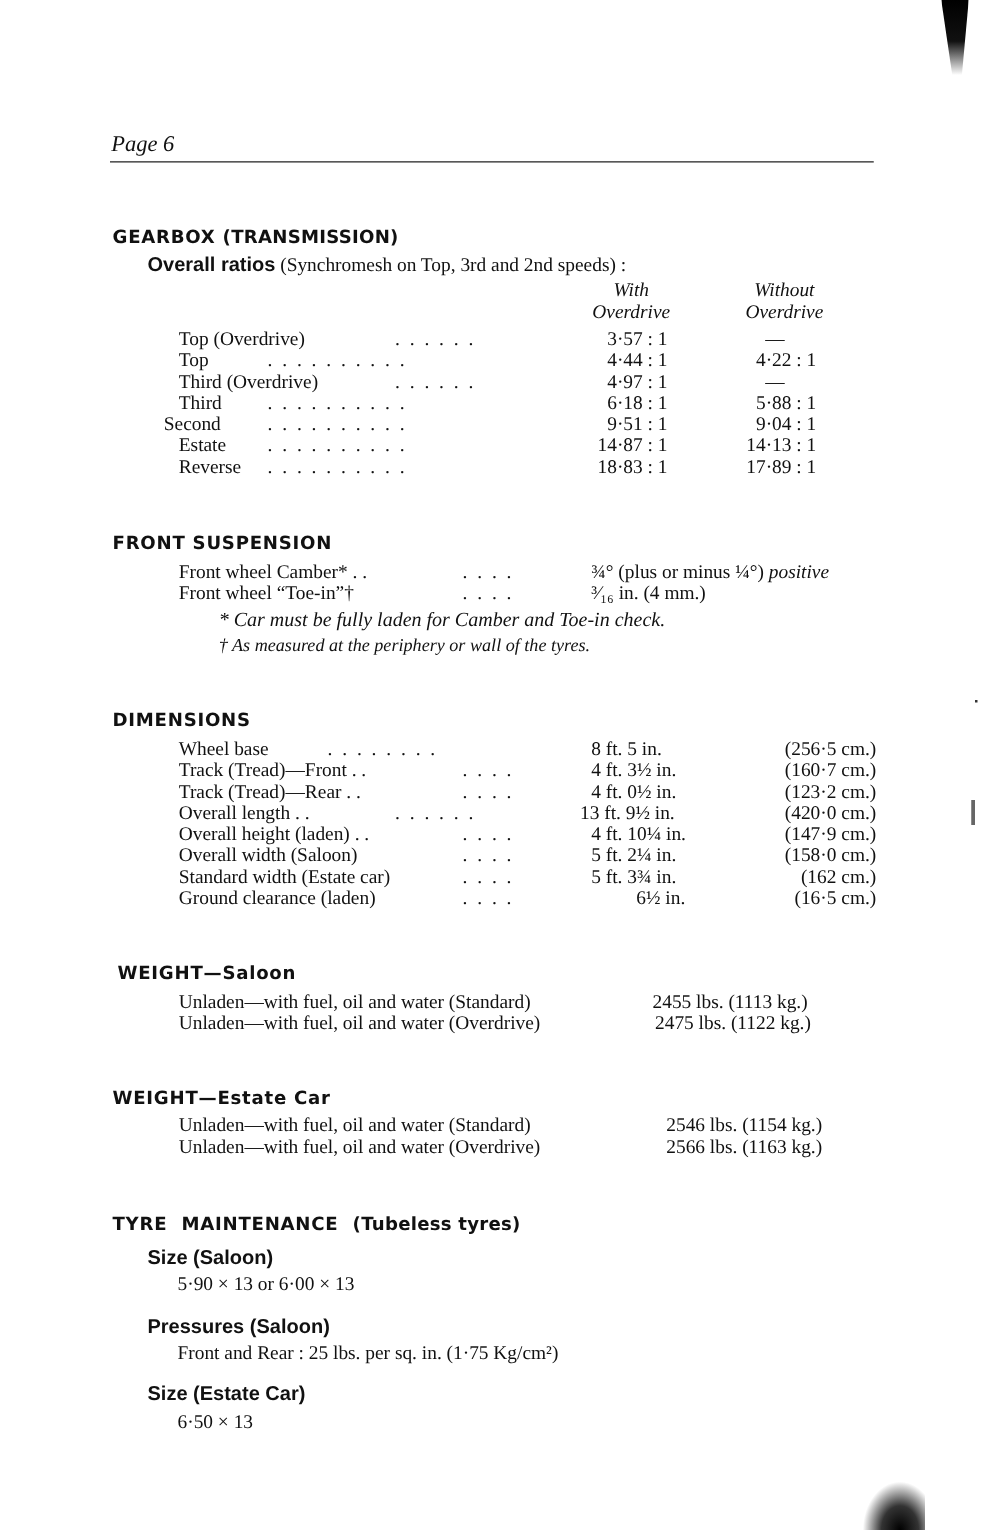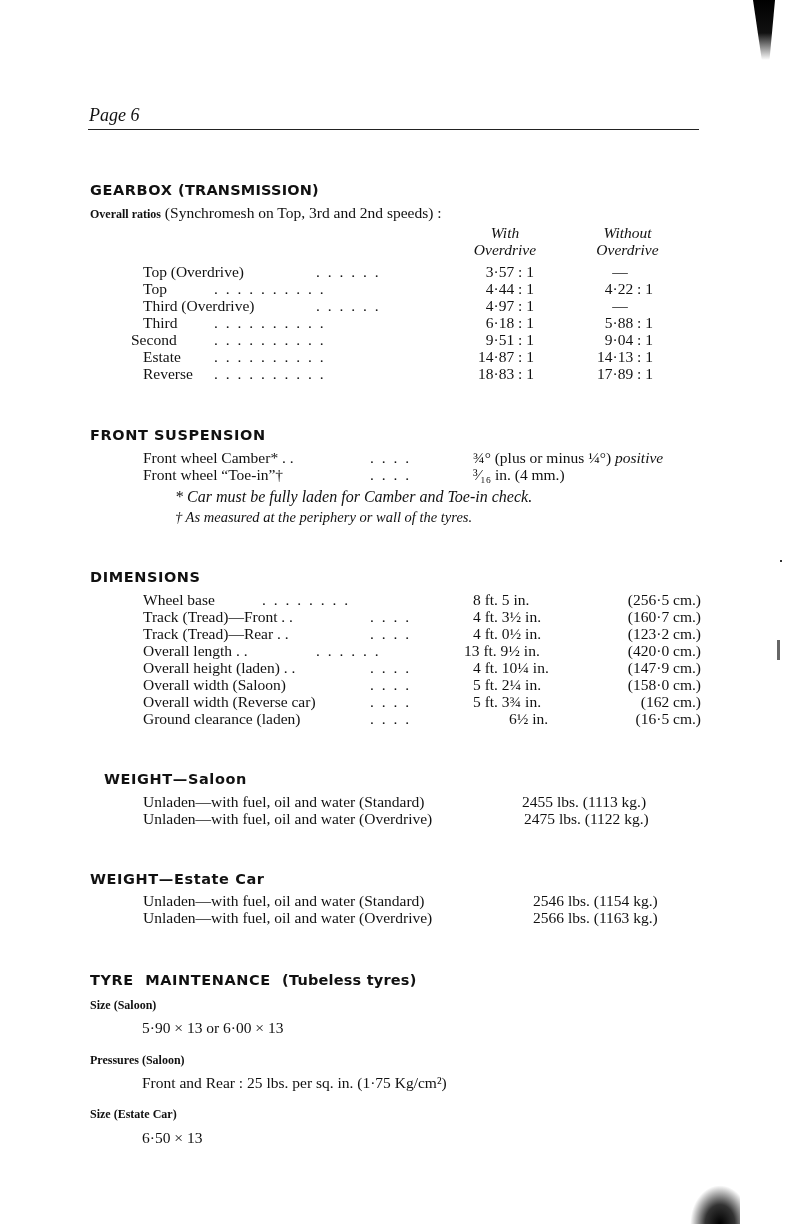--- a/index.html
+++ b/index.html
@@ -5,21 +5,21 @@
     html, body { margin: 0; padding: 0; }
     body {
       width: 800px; height: 1224px; background: #ffffff; position: relative; overflow: hidden;
       font-family: "Liberation Serif", "DejaVu Serif", serif; color: #111;
     }
     .abs { position: absolute; }
     .page-label { left: 89px; top: 105px; font-style: italic; font-size: 18px; }
     .rule { left: 88px; top: 129px; width: 611px; height: 0; border-top: 1.5px solid #222; }
     .h { font-family: "DejaVu Sans", "Liberation Sans", sans-serif; font-weight: bold; font-size: 14.5px; letter-spacing: 0.6px; }
     .h .sub { letter-spacing: 0.2px; }
-    .subh { font-family: Liberation Serif, serif; font-weight: bold; font-size: 12px; }
+    .subh { font-family: Liberation Sans, sans-serif; font-weight: bold; font-size: 16px; margin-left: 28px; }
     .t { font-size: 15.5px; line-height: 17px; white-space: nowrap; }
     .it { font-style: italic; }
     .dots { letter-spacing: 2px; }
     .row { position: absolute; left: 0; width: 640px; height: 17px; }
     .row > span { position: absolute; white-space: nowrap; font-size: 15.5px; }
     .r { text-align: right; }
     .c { text-align: center; }
     .smudge-top { left: 753px; top: 0; width: 22px; height: 60px;
       background: linear-gradient(to bottom, #000 0%, #111 55%, rgba(0,0,0,0) 100%);
       clip-path: polygon(0 0, 100% 0, 75% 100%, 40% 100%); }
@@ -151,34 +151,34 @@
     <span style="left:473px">4 ft. 10¼ in.</span>
     <span style="left:580px;width:121px" class="r">(147·9 cm.)</span>
   </div>
   <div class="row" style="top:85px">
     <span style="left:143px">Overall width (Saloon)</span>
     <span style="left:370px" class="dots">. .      . .</span>
     <span style="left:473px">5 ft. 2¼ in.</span>
     <span style="left:580px;width:121px" class="r">(158·0 cm.)</span>
   </div>
   <div class="row" style="top:102px">
-    <span style="left:143px">Overall width (Reverse car)</span>
+    <span style="left:143px">Standard width (Estate car)</span>
     <span style="left:370px" class="dots">. .      . .</span>
     <span style="left:473px">5 ft.  3¾ in.</span>
     <span style="left:580px;width:121px" class="r">(162 cm.)</span>
   </div>
   <div class="row" style="top:119px">
     <span style="left:143px">Ground clearance (laden)</span>
     <span style="left:370px" class="dots">. .      . .</span>
     <span style="left:509px">6½ in.</span>
     <span style="left:580px;width:121px" class="r">(16·5 cm.)</span>
   </div>
 </div>
 
-<div class="abs h" style="left:104px;top:771px">
+<div class="abs h" style="left:94px;top:771px">
   <span>WEIGHT—Saloon</span>
 </div>
 <div class="abs" style="left:0;top:793px;width:800px">
   <div class="row" style="top:0">
     <span style="left:143px">Unladen—with fuel, oil and water (Standard)</span>
     <span style="left:522px">2455 lbs. (1113 kg.)</span>
   </div>
   <div class="row" style="top:17px">
     <span style="left:143px">Unladen—with fuel, oil and water (Overdrive)</span>
     <span style="left:524px">2475 lbs. (1122 kg.)</span>

